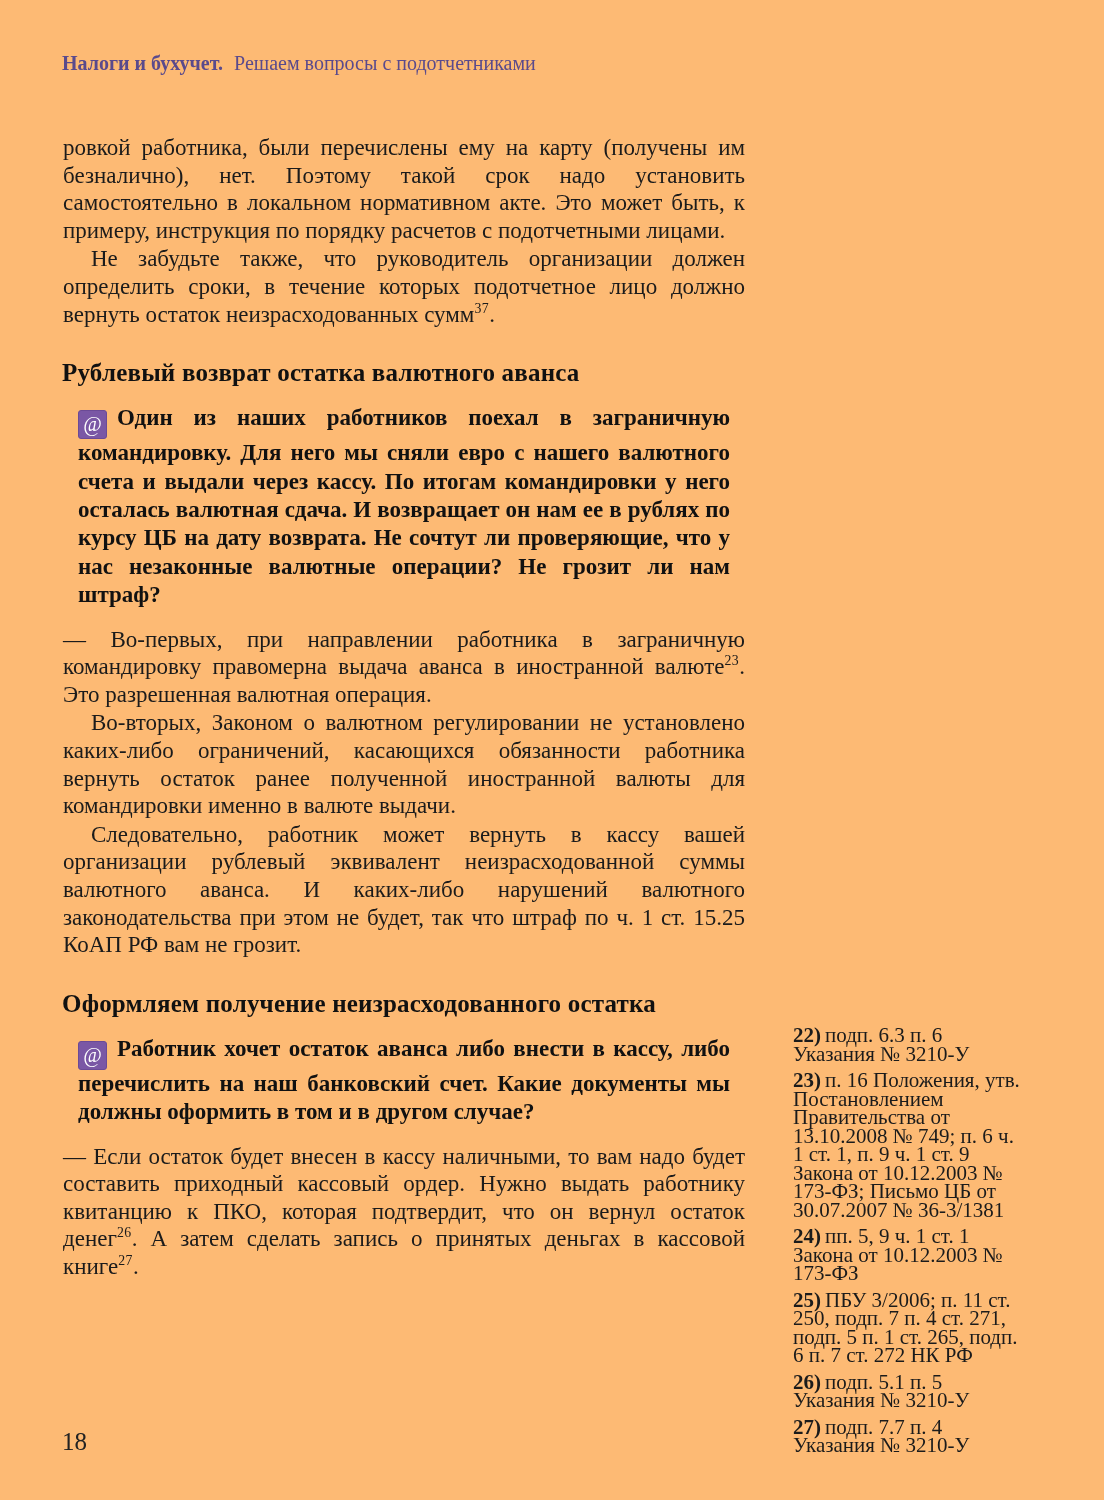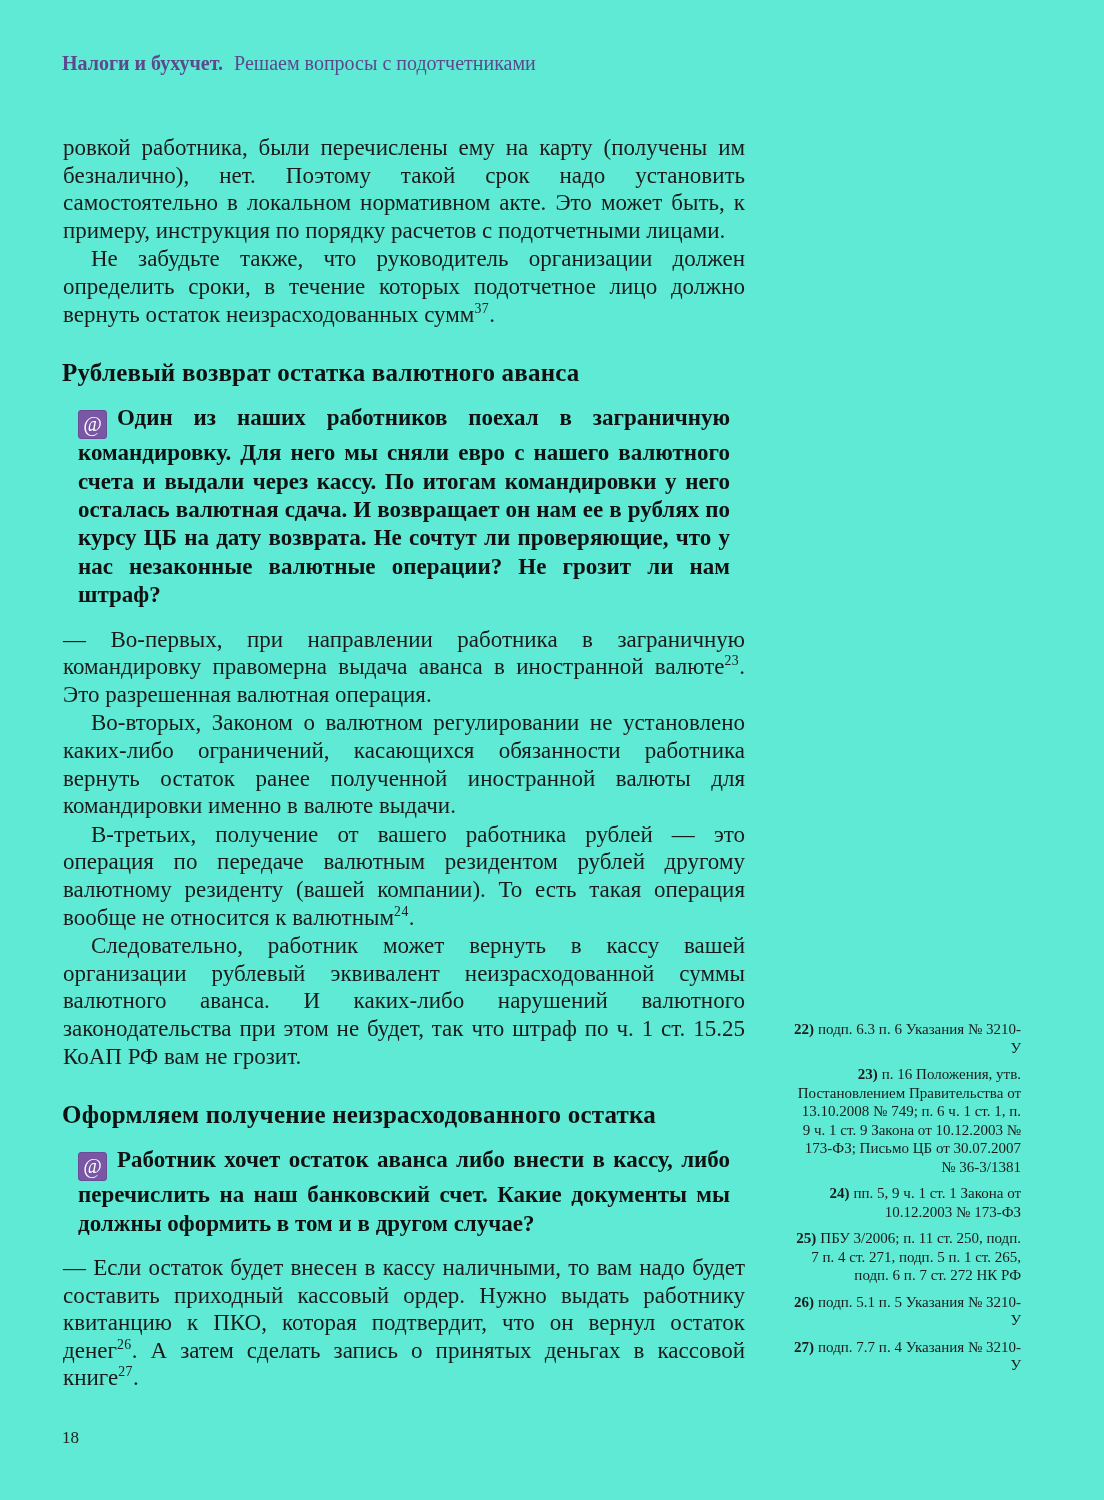--- a/index.html
+++ b/index.html
@@ -1,20 +1,20 @@
 <!DOCTYPE html>
 <html lang="ru"><head>
 <meta charset="utf-8">
 <style>
   html, body { margin: 0; padding: 0; background: #ffffff; }
   .page {
     position: relative;
     width: 1104px;
     height: 1500px;
-    background: #5eead4;
+    background: #fdba74;
     font-family: "Liberation Serif", "DejaVu Serif", serif;
     color: #1b1b1b;
     overflow: hidden;
   }
   .header {
     position: absolute;
     left: 62px;
     top: 51px;
     font-size: 20px;
     line-height: 24px;
@@ -74,33 +74,33 @@
     vertical-align: -6px;
   }
 
   .footnotes {
     position: absolute;
     left: 793px;
     top: 1018px;
     width: 228px;
   }
   .fn {
-    font-size: 15px;
+    font-size: 21px;
     line-height: 18.5px;
-    margin: 2px 0 8px 0;
+    margin: 8px 0 8px 0;
     color: #1b1b1b;
-    text-align: right;
+    text-align: left;
   }
   .fn .fn-num { font-weight: bold; margin-right: 4px; }
 
   .page-number {
     position: absolute;
     left: 62px;
     top: 1428px;
-    font-size: 17px;
+    font-size: 25px;
     color: #222222;
   }
 </style>
 </head>
 <body>
 
 <div class="page">
 
   <div class="header">
     <span class="brand">Налоги и бухучет.</span>
@@ -111,21 +111,20 @@
 
     <p class="p">ровкой работника, были перечислены ему на карту (получены им безналично), нет. Поэтому такой срок надо установить самостоятельно в локальном нормативном акте. Это может быть, к примеру, инструкция по порядку расчетов с подотчетными лицами.</p>
     <p class="p indent">Не забудьте также, что руководитель организации должен определить сроки, в течение которых подотчетное лицо должно вернуть остаток неизрасходованных сумм<sup>37</sup>.</p>
 
     <h2 class="section-heading">Рублевый возврат остатка валютного аванса</h2>
 
     <p class="question"><span class="at-icon">@</span><span>Один из наших работников поехал в заграничную командировку. Для него мы сняли евро с нашего валютного счета и выдали через кассу. По итогам командировки у него осталась валютная сдача. И возвращает он нам ее в рублях по курсу ЦБ на дату возврата. Не сочтут ли проверяющие, что у нас незаконные валютные операции? Не грозит ли нам штраф?</span></p>
 
     <p class="p">— Во-первых, при направлении работника в заграничную командировку правомерна выдача аванса в иностранной валюте<sup>23</sup>. Это разрешенная валютная операция.</p>
     <p class="p indent">Во-вторых, Законом о валютном регулировании не установлено каких-либо ограничений, касающихся обязанности работника вернуть остаток ранее полученной иностранной валюты для командировки именно в валюте выдачи.</p>
-    <p class="p indent">В-третьих, получение от вашего работника рублей — это операция по передаче валютным резидентом рублей другому валютному резиденту (вашей компании). То есть такая операция вообще не относится к валютным<sup>24</sup>.</p>
     <p class="p indent">Следовательно, работник может вернуть в кассу вашей организации рублевый эквивалент неизрасходованной суммы валютного аванса. И каких-либо нарушений валютного законодательства при этом не будет, так что штраф по ч. 1 ст. 15.25 КоАП РФ вам не грозит.</p>
 
     <h2 class="section-heading">Оформляем получение неизрасходованного остатка</h2>
 
     <p class="question"><span class="at-icon">@</span><span>Работник хочет остаток аванса либо внести в кассу, либо перечислить на наш банковский счет. Какие документы мы должны оформить в том и в другом случае?</span></p>
 
     <p class="p">— Если остаток будет внесен в кассу наличными, то вам надо будет составить приходный кассовый ордер. Нужно выдать работнику квитанцию к ПКО, которая подтвердит, что он вернул остаток денег<sup>26</sup>. А затем сделать запись о принятых деньгах в кассовой книге<sup>27</sup>.</p>
 
   </div>
 

